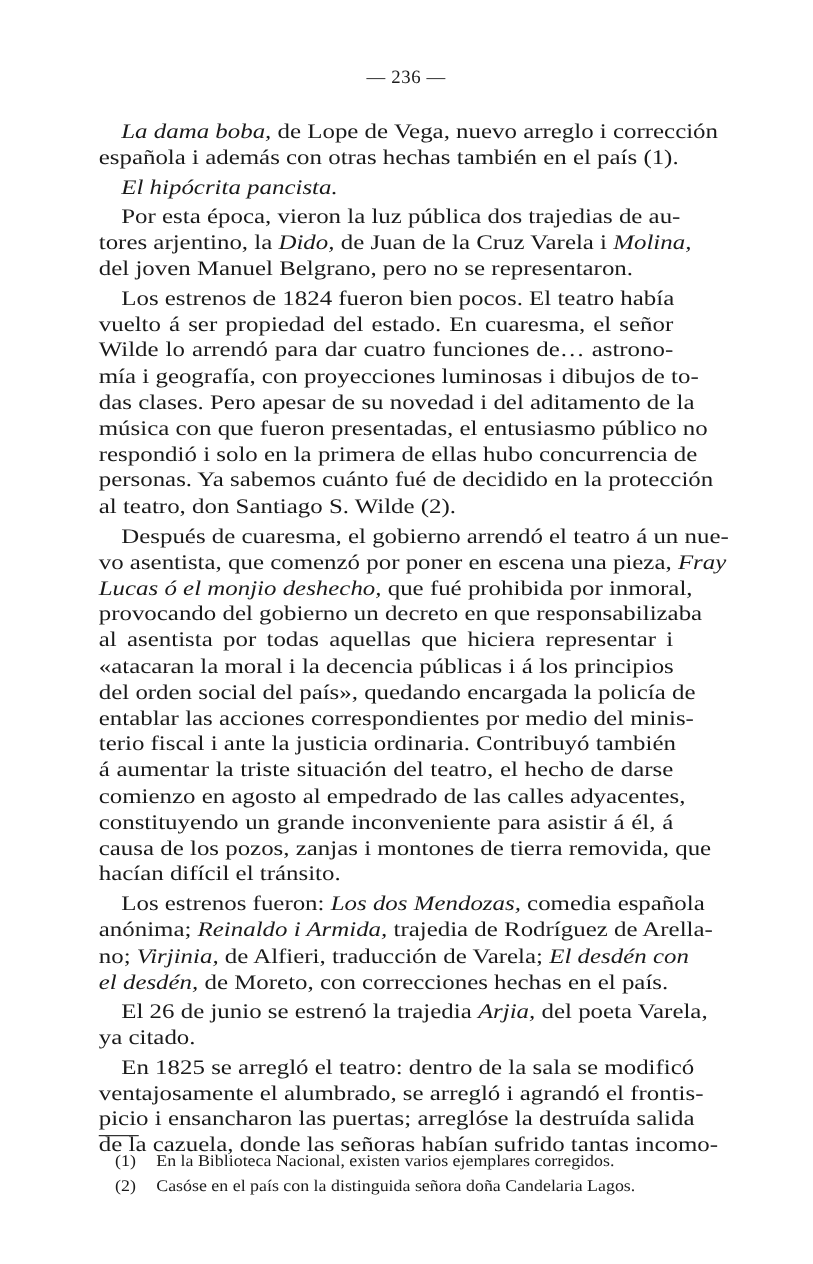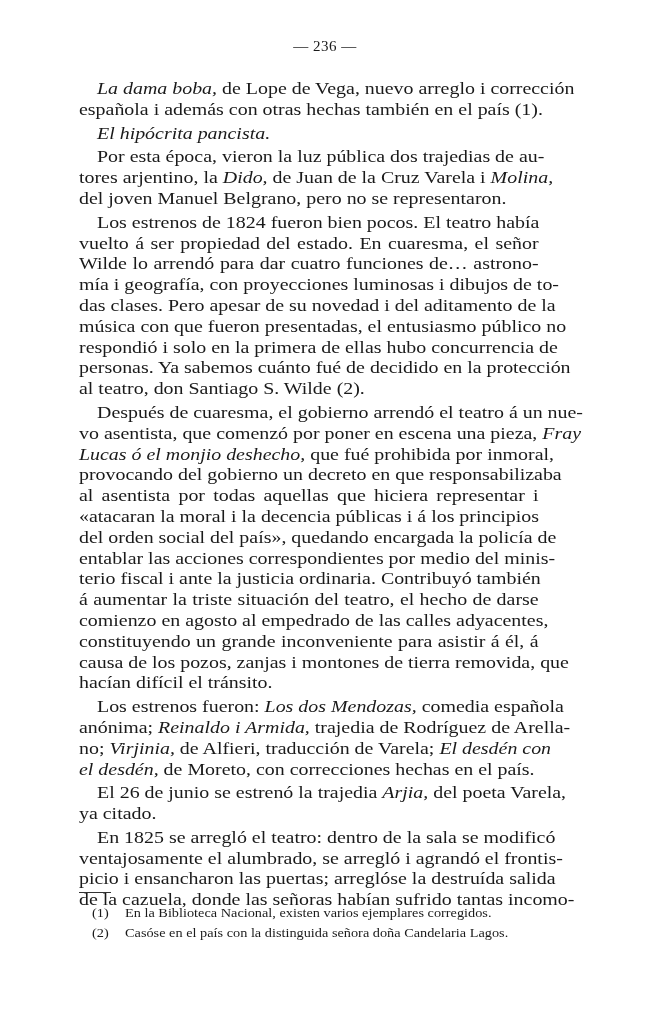--- a/index.html
+++ b/index.html
@@ -1,18 +1,18 @@
 <!DOCTYPE html>
 <html><head>
 <meta charset="utf-8">
 <style>
   html, body { margin: 0; padding: 0; background: #ffffff; }
   body { width: 650px; height: 1011px; position: relative; overflow: hidden; }
   .page {
-    position: absolute; left: 0; top: 0; width: 650px; height: 770px;
+    position: absolute; left: 0; top: 16px; width: 650px; height: 770px;
     font-family: "DejaVu Serif", "Liberation Serif", serif;
     color: #1a1a1a;
   }
   .page-number {
     position: absolute; top: 38px; left: 0; width: 650px; text-align: center;
     font-family: "Liberation Serif", serif; font-size: 15px; letter-spacing: 0.5px;
   }
   .body {
     position: absolute; left: 79px; top: 79px; width: 383px;
     font-family: "Liberation Serif", serif;

